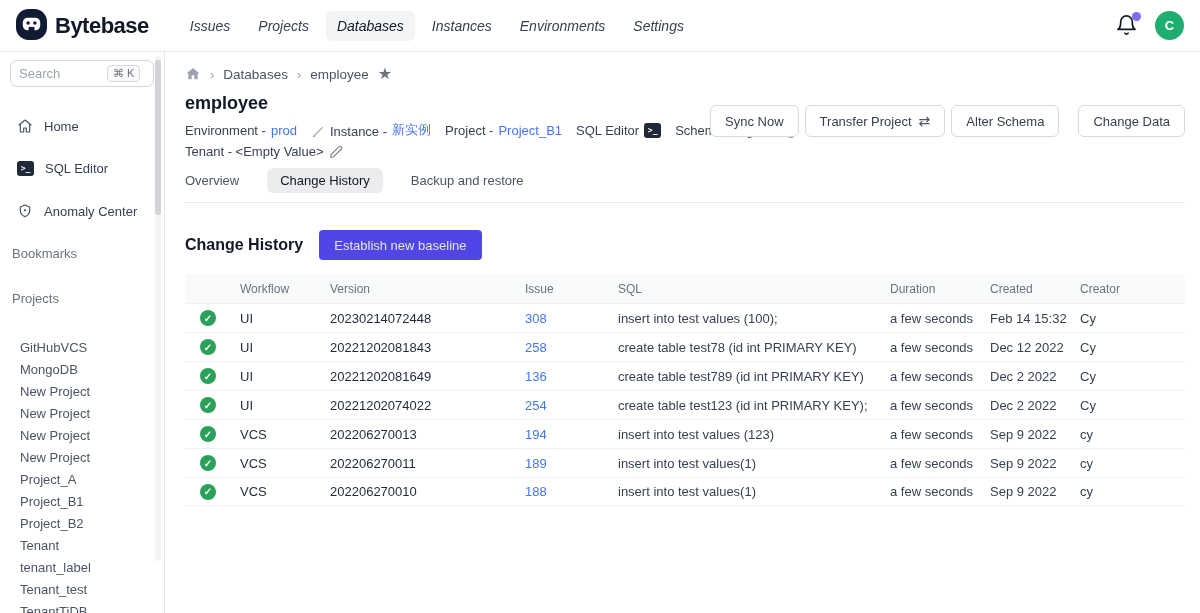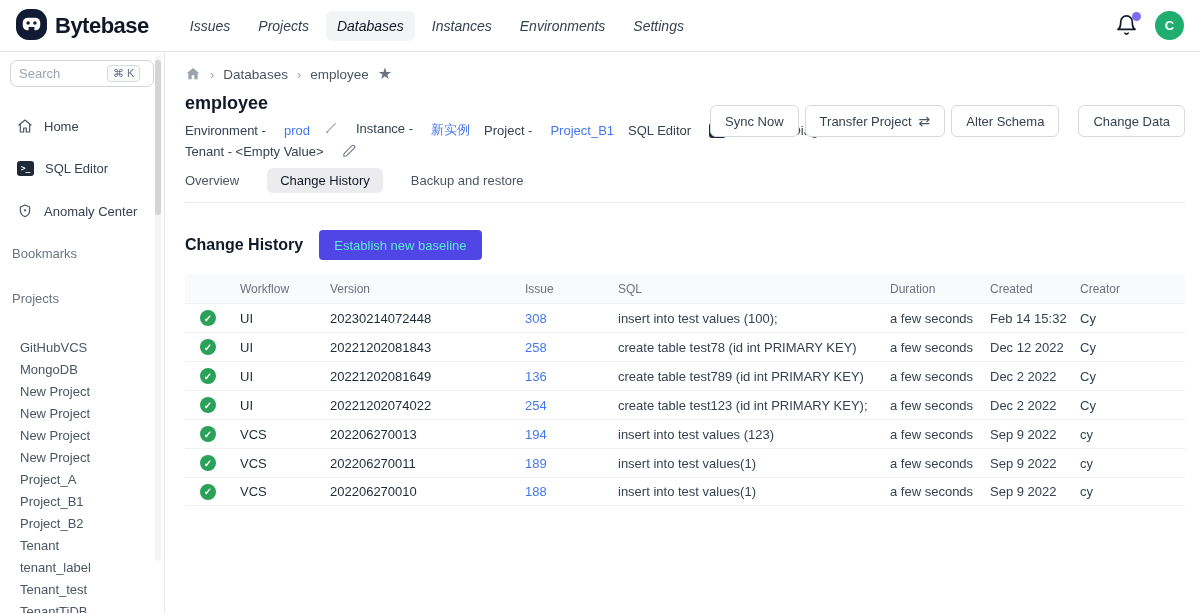--- a/index.html
+++ b/index.html
@@ -53,21 +53,21 @@
 
   
   .breadcrumb { display:flex; align-items:center; gap:9px; margin-top:13px;
     height:18px; color:#4b5563; font-size:13.5px; }
   .crumb-sep { color:#9ca3af; font-size:13px; }
   .crumb-link { cursor:pointer; }
   .crumb-star { color:#6b7280; font-size:16px; line-height:1; cursor:pointer; }
   .page-title { margin-top:10px; font-size:18px; font-weight:700; color:#111827; }
   .meta-row { display:flex; align-items:center; gap:14px; margin-top:7px; height:18px;
     color:#374151; }
-  .meta-seg { display:flex; align-items:flex-start; gap:18px; white-space:nowrap; }
+  .meta-seg { display:flex; align-items:flex-end; gap:5px; white-space:nowrap; }
   .mlink { color:#4477eb; cursor:pointer; text-decoration:none; }
   .dark-chip { display:inline-flex; align-items:center; justify-content:center;
     width:17px; height:15px; background:#1f2937; border-radius:3px; color:#fff;
     font-size:8px; font-weight:700; font-family:"DejaVu Sans Mono",monospace; }
   .actions { position:absolute; top:53px; right:15px; display:flex; align-items:center; }
   .btn { height:32px; padding:0 14px; background:#fff; border:1px solid #d6d9de;
     border-radius:6px; font-size:13px; color:#374151; cursor:pointer; display:flex;
     align-items:center; gap:7px; font-family:"Liberation Sans",sans-serif; }
   .btn + .btn { margin-left:6px; }
   .btn.gap-before { margin-left:19px; }
@@ -75,21 +75,21 @@
 
   
   .tabbar { display:flex; align-items:center; gap:28px; margin-top:8px;
     border-bottom:1px solid #e7e9ec; padding-bottom:9px; }
   .tab { color:#4b5563; cursor:pointer; padding:5px 0; border-radius:6px; }
   .tab.active { background:#ececef; color:#111827; font-weight:500; padding:5px 13px; }
 
   
   .section-head { display:flex; align-items:center; gap:16px; margin-top:27px; }
   .section-title { font-size:16px; font-weight:700; color:#111827; }
-  .baseline-btn { height:30px; padding:0 15px; background:#4f46e5; color:#5eead4;
+  .baseline-btn { height:30px; padding:0 15px; background:#4f46e5; color:#e5e5e5;
     border:none; border-radius:4px; font-size:13px; cursor:pointer;
     font-family:"Liberation Sans",sans-serif; }
 
   
   .ctable { margin-top:14px; width:1000px; }
   .thead { display:flex; height:29px; align-items:center; background:#f9fafb;
     color:#6b7280; font-size:12px; font-weight:500; border-radius:3px 3px 0 0; }
   .trow { display:flex; height:29px; align-items:center; border-top:1px solid #eef0f2;
     background:#fff; cursor:pointer; }
   .trow:last-child { border-bottom:1px solid #eef0f2; }

